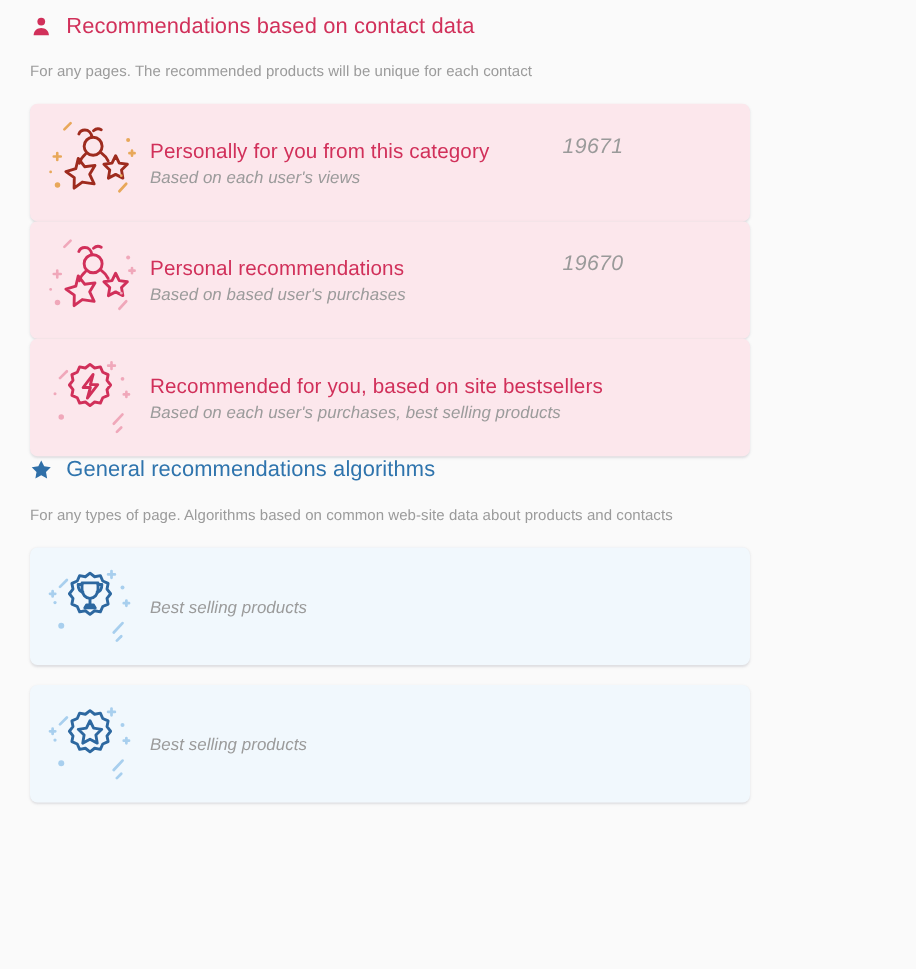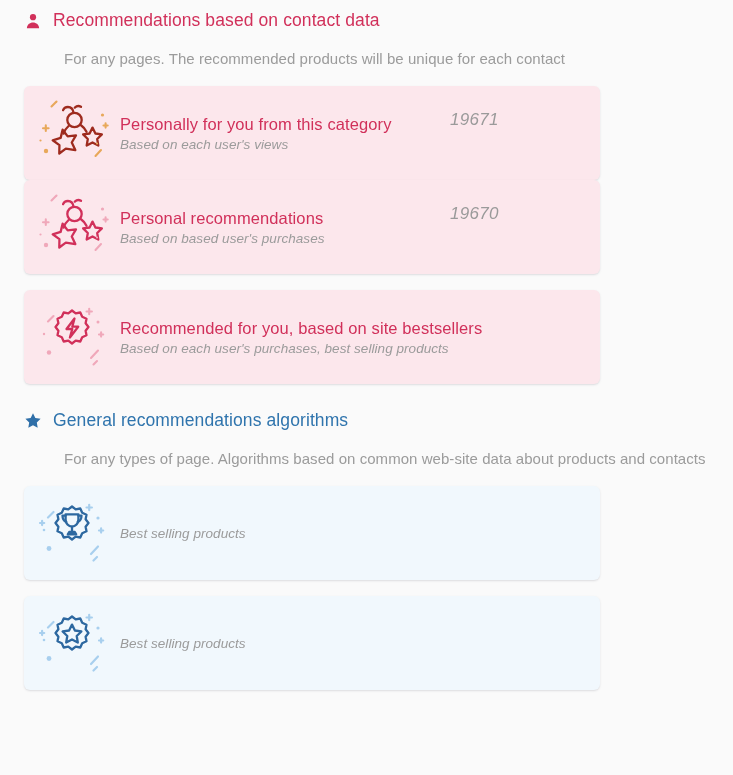--- a/index.html
+++ b/index.html
@@ -39,25 +39,24 @@
   .section-title {
     font-size: 17.5px;
     letter-spacing: .1px;
     white-space: nowrap;
   }
   .section-title.pink  { color: #d1305a; }
   .section-title.blue  { color: #2f74ad; }
 
   .section-sub {
     padding-left: 24px;
-    font-size: 15px;
+    font-size: 12px;
     color: #9b9b9b;
     letter-spacing: .05px;
     white-space: nowrap;
-    margin-left: 40px;
   }
 
   
   .card-list { padding: 0 24px; }
 
   .card {
     position: relative;
     display: flex;
     align-items: center;
     height: 94px;
@@ -191,21 +190,21 @@
             </g>
           </svg>
         </div>
         <div class="card-body">
           <div class="card-title">Personal recommendations</div>
           <div class="card-sub">Based on based user's purchases</div>
         </div>
         <div class="card-id">19670</div>
       </div>
 
-      <div class="card pink" style="margin-top:16px">
+      <div class="card pink" style="margin-top:0">
         <div class="card-icon">
           <svg width="86" height="78" viewBox="0 0 86 78">
             <g fill="none" stroke="#d1305a" stroke-width="2.3" stroke-linejoin="round">
               <path d="M43 12.5l3.7 2.9 4.6-.9 1.9 4.3 4.3 1.9-.9 4.6 2.9 3.7-2.9 3.7.9 4.6-4.3 1.9-1.9 4.3-4.6-.9-3.7 2.9-3.7-2.9-4.6.9-1.9-4.3-4.3-1.9.9-4.6-2.9-3.7 2.9-3.7-.9-4.6 4.3-1.9 1.9-4.3 4.6.9z"></path>
               <path d="M45.5 20.5 37.5 31h5.8l-2.4 8.5 8.3-10.8h-5.9z" stroke-linecap="round"></path>
             </g>
             <g fill="#f0a8ba">
               <circle cx="20" cy="54.5" r="2.2"></circle>
               <circle cx="69" cy="24" r="1.5"></circle>
               <circle cx="15" cy="36" r="1.2"></circle>
@@ -222,21 +221,21 @@
         <div class="card-body">
           <div class="card-title">Recommended for you, based on site bestsellers</div>
           <div class="card-sub">Based on each user's purchases, best selling products</div>
         </div>
         <div class="card-id"></div>
       </div>
 
     </div>
   </div>
 
-  <div style="padding-top:26px">
+  <div style="">
 
     <div class="section-head">
       <span class="head-icon">
         <svg width="18" height="18" viewBox="0 0 18 18">
           <path d="M9 1.3l2.35 4.76 5.25.77-3.8 3.7.9 5.23L9 13.29l-4.7 2.47.9-5.23-3.8-3.7 5.25-.77z" fill="#2f6fa8"></path>
         </svg>
       </span>
       <span class="section-title blue">General recommendations algorithms</span>
     </div>
 

